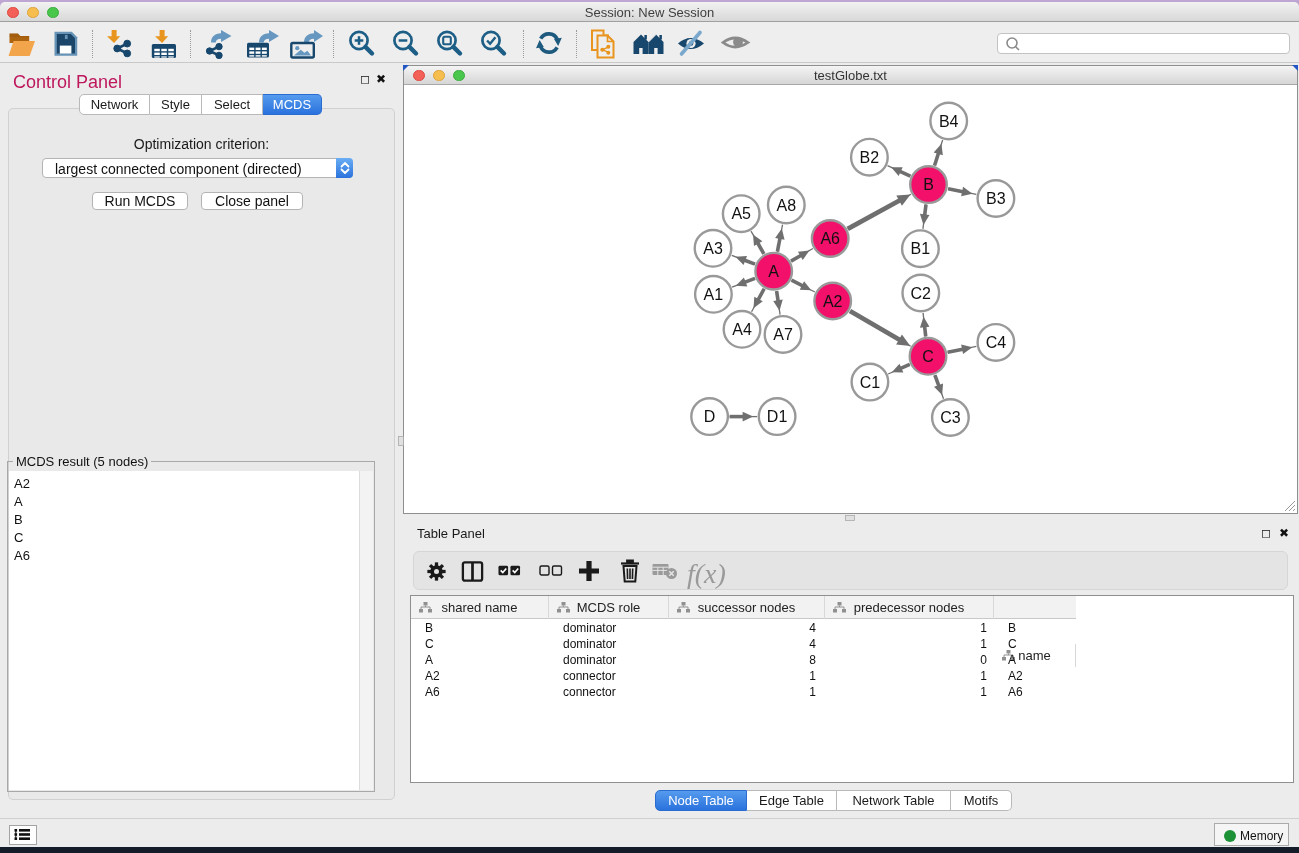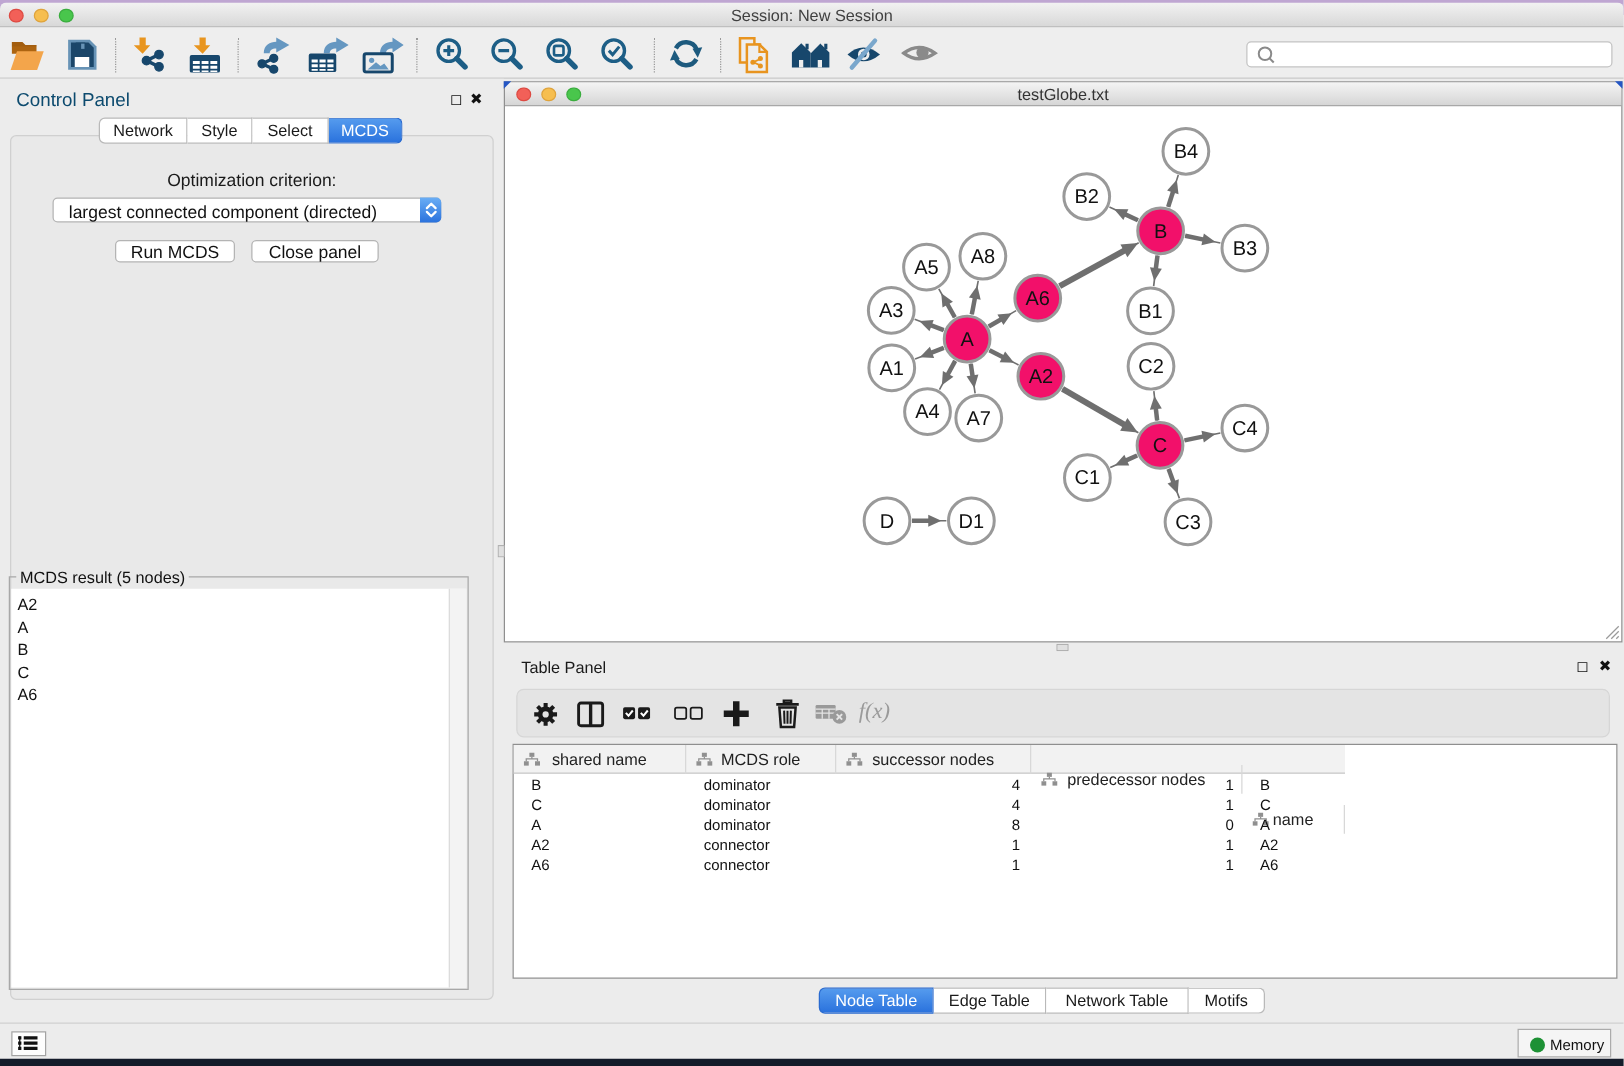--- a/index.html
+++ b/index.html
@@ -22,21 +22,21 @@
 #toolbar { left:0; top:22px; width:1299px; height:41px; background:#eeeeee;
   border-bottom:1px solid #c9c9c9; }
 .sep { position:absolute; top:8px; height:28px; width:0;
   border-left:1px dotted #9a9a9a; }
 .ticon { position:absolute; top:7px; }
 #search { position:absolute; left:997px; top:11px; width:293px; height:21px;
   background:#fff; border:1px solid #c3c3c3; border-radius:4px; }
 
 
 #cpanel { left:0; top:63px; width:403px; height:755px; background:#ececec; }
-#cpanel .hdr { position:absolute; left:13px; top:9px; font-size:15px; color:#0c4a6e; }
+#cpanel .hdr { position:absolute; left:13px; top:9px; font-size:18px; color:#be185d; }
 .winbtns { position:absolute; top:9px; font-size:12px; color:#111; }
 
 .tabgrp { position:absolute; display:flex; height:21px; }
 .tabgrp .tab { height:21px; line-height:20px; text-align:center; font-size:13px;
   color:#1a1a1a; background:#fff; border:1px solid #b9b9b9; border-left:none; padding:0; }
 .tabgrp .tab:first-child { border-left:1px solid #b9b9b9; border-radius:5px 0 0 5px; }
 .tabgrp .tab:last-child { border-radius:0 5px 5px 0; }
 .tabgrp .tab.sel { background:linear-gradient(#559bee,#2a72dd); color:#fff; border-color:#2a6bd0; }
 
 #cpbody { position:absolute; left:8px; top:45px; width:387px; height:692px;
@@ -476,21 +476,21 @@
       <g stroke="#e4e4e4" stroke-width="1">
         <line x1="0.5" y1="4.2" x2="16.5" y2="4.2"></line>
         <line x1="0.5" y1="7.4" x2="16.5" y2="7.4"></line>
         <line x1="5.8" y1="4.2" x2="5.8" y2="12"></line>
         <line x1="11.2" y1="4.2" x2="11.2" y2="12"></line>
       </g>
       <circle cx="19.5" cy="10.5" r="5.5" fill="#9a9a9a"></circle>
       <path d="M17.3 8.3 l4.4 4.4 M21.7 8.3 l-4.4 4.4" stroke="#e4e4e4" stroke-width="1.6"></path>
     </svg>
 
-    <div style="position:absolute;left:273px;top:6px;font-family:'Liberation Serif',serif;font-style:italic;font-size:18px;color:#9a9a9a;">f(x)</div>
+    <div style="position:absolute;left:273px;top:6px;font-family:'Liberation Serif',serif;font-style:italic;font-size:28px;color:#9a9a9a;">f(x)</div>
   </div>
   <div id="ttable">
     <div id="thead" style="width: 665px;">
         <div class="hcell" style="left: 0px; width: 138px;">
           <svg width="13" height="12" style="position:absolute;left:8px;top:6px">
       <rect x="4.5" y="0" width="4" height="3.5" fill="#909090"></rect>
       <rect x="0" y="7" width="4" height="3.5" fill="#909090"></rect>
       <rect x="9" y="7" width="4" height="3.5" fill="#909090"></rect>
       <path d="M6.5 3.5 V5 M2 7 V5 H11 V7" stroke="#909090" fill="none"></path>
     </svg>
@@ -507,21 +507,21 @@
         </div>
         <div class="hcell" style="left: 258px; width: 156px;">
           <svg width="13" height="12" style="position:absolute;left:8px;top:6px">
       <rect x="4.5" y="0" width="4" height="3.5" fill="#909090"></rect>
       <rect x="0" y="7" width="4" height="3.5" fill="#909090"></rect>
       <rect x="9" y="7" width="4" height="3.5" fill="#909090"></rect>
       <path d="M6.5 3.5 V5 M2 7 V5 H11 V7" stroke="#909090" fill="none"></path>
     </svg>
           <div class="lbl">successor nodes</div>
         </div>
-        <div class="hcell" style="left: 414px; width: 169px; margin-top: 16px;">
+        <div class="hcell" style="left: 414px; width: 169px;">
           <svg width="13" height="12" style="position:absolute;left:8px;top:6px">
       <rect x="4.5" y="0" width="4" height="3.5" fill="#909090"></rect>
       <rect x="0" y="7" width="4" height="3.5" fill="#909090"></rect>
       <rect x="9" y="7" width="4" height="3.5" fill="#909090"></rect>
       <path d="M6.5 3.5 V5 M2 7 V5 H11 V7" stroke="#909090" fill="none"></path>
     </svg>
           <div class="lbl">predecessor nodes</div>
         </div>
         <div class="hcell" style="left: 583px; width: 82px; margin-top: 48px;">
           <svg width="13" height="12" style="position:absolute;left:8px;top:6px">

